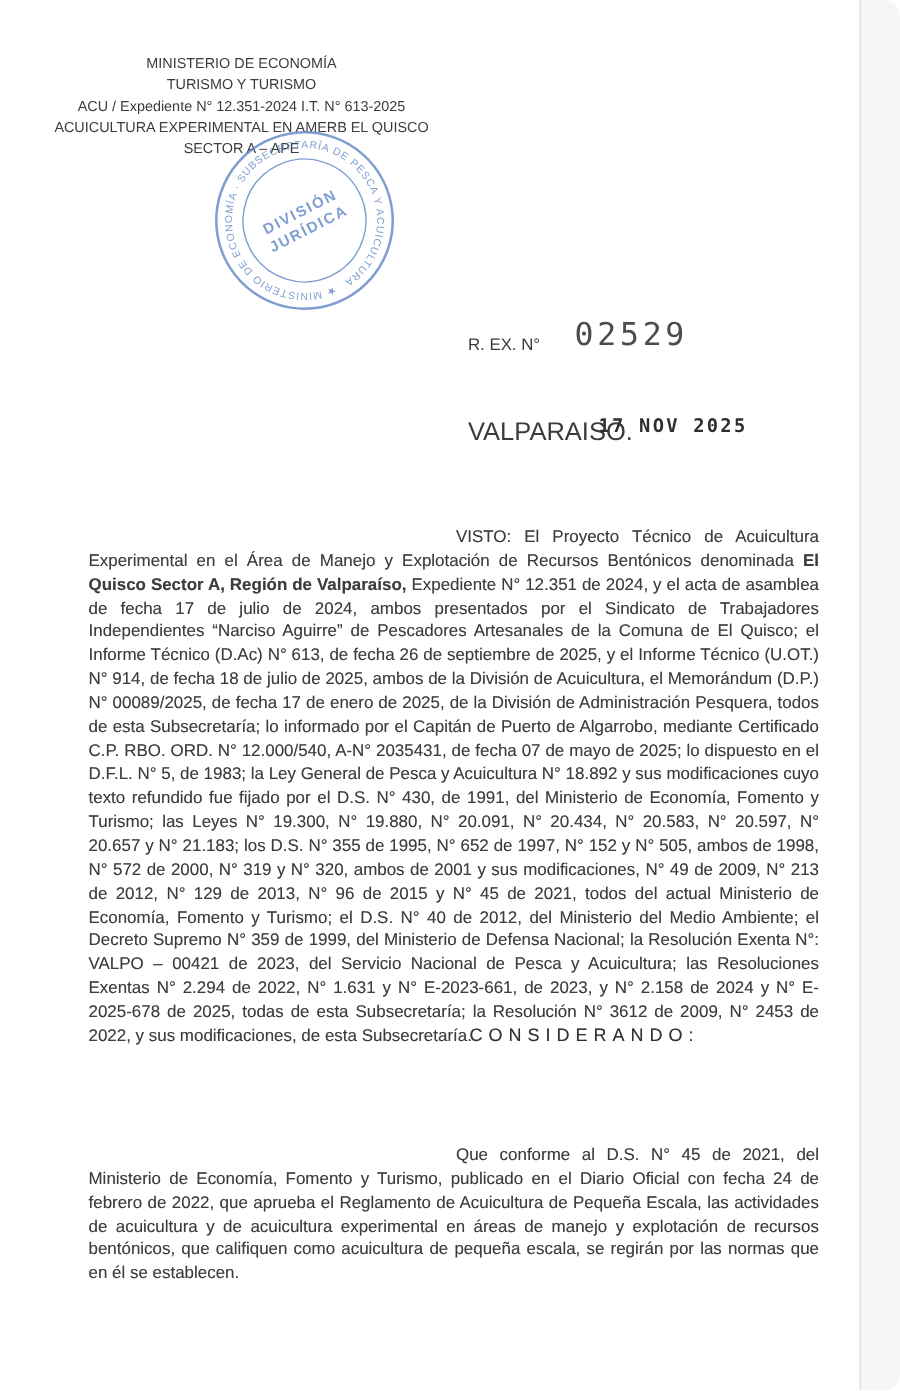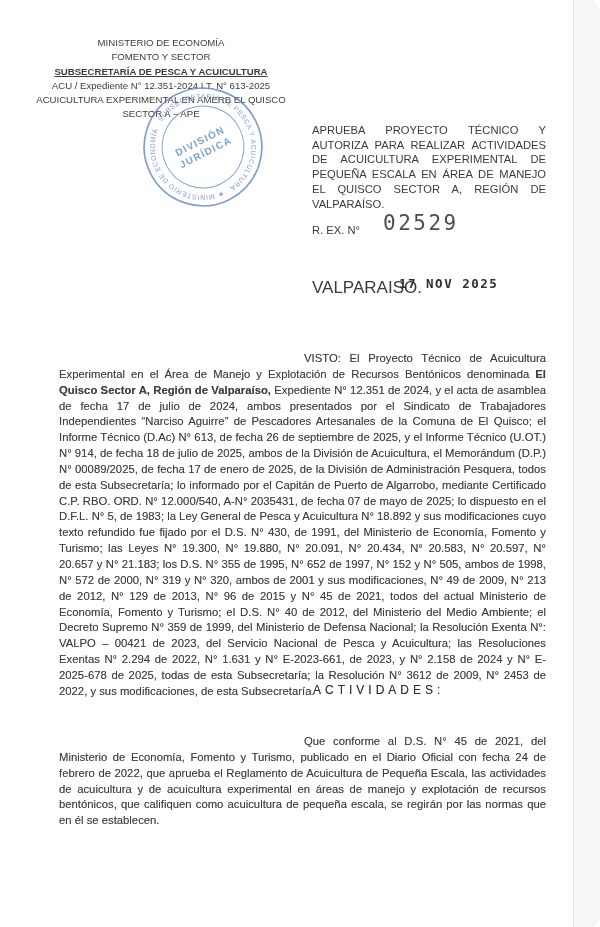--- a/index.html
+++ b/index.html
@@ -29,69 +29,67 @@
   
   .date-city{position:absolute;left:312px;top:278px;font-size:17px;color:#3b3b3b;}
   .date-stamp{position:absolute;left:399px;top:276px;
     font-family:"DejaVu Sans Mono","Liberation Mono",monospace;
     font-size:12.5px;font-weight:bold;letter-spacing:1.5px;color:#2f2f2f;}
   
   .body-para{position:absolute;left:59px;width:487px;font-size:11.3px;
     line-height:15.85px;text-align:justify;color:#3d3d3d;
     text-shadow:0 0 .3px rgba(60,60,60,.45);margin-top:32px;}
   .visto-para{top:319px;text-indent:245px;}
-  .cons-para{top:702px;text-indent:245px;}
+  .cons-para{top:731px;text-indent:245px;}
   .bold{font-weight:bold;}
   
   .cons-heading{position:absolute;left:313px;top:683px;font-size:12px;
     letter-spacing:4px;color:#323232;text-shadow:0 0 .3px rgba(60,60,60,.5);}
   
   .footer{position:absolute;left:59px;top:871px;width:487px;text-align:right;
     font-size:11.5px;color:#3b3b3b;}
   .footer .num{font-weight:bold;}
 </style>
 </head>
 <body>
 
 <div class="page">
 
   <div class="right-strip"></div>
 
   <div class="header-block">
     <div>MINISTERIO DE ECONOMÍA</div>
-    <div>FOMENTO Y SECTOR</div>
-    <div class="l3">SUBSECRETARÍA DE PESCA Y ACUICULTURA</div>
+    <div>TURISMO Y TURISMO</div>
     <div>ACU / Expediente N° 12.351-2024 I.T. N° 613-2025</div>
     <div>ACUICULTURA EXPERIMENTAL EN AMERB EL QUISCO SECTOR A – APE</div>
   </div>
 
   <div class="stamp">
     <svg viewBox="0 0 120 120" width="126" height="126">
       <defs>
         <path id="ring" d="M 60,106 A 46,46 0 0 1 60,14 A 46,46 0 0 1 60,106" fill="none"></path>
       </defs>
       <circle cx="60" cy="60" r="56" stroke-width="1.6"></circle>
       <circle cx="60" cy="60" r="39" stroke-width="0.9"></circle>
       <text font-size="6.6" letter-spacing="0.6">
         <textPath href="#ring" startOffset="2">★ MINISTERIO DE ECONOMÍA · SUBSECRETARÍA DE PESCA Y ACUICULTURA</textPath>
       </text>
       <text x="60" y="57" text-anchor="middle" font-size="9.5" font-weight="bold" letter-spacing="1.2">DIVISIÓN</text>
       <text x="60" y="69" text-anchor="middle" font-size="9.5" font-weight="bold" letter-spacing="1.2">JURÍDICA</text>
     </svg>
   </div>
 
-  <div class="title-block">APRUEBA PROYECTO TÉCNICO Y AUTORIZA PARA REALIZAR ACTIVIDADES DE ACUICULTURA EXPERIMENTAL DE PEQUEÑA ESCALA EN ÁREA DE MANEJO EL QUISCO SECTOR A, REGIÓN DE VALPARAÍSO.</div>
 
   <div class="rex-label">R. EX. N°</div>
   <div class="rex-number">02529</div>
 
   <div class="date-city">VALPARAISO.</div>
   <div class="date-stamp">17 NOV 2025</div>
 
   <div class="body-para visto-para">
     <span>VISTO:</span><span> El Proyecto Técnico de Acuicultura Experimental en el Área de Manejo y Explotación de Recursos Bentónicos denominada </span><span class="bold">El Quisco Sector A, Región de Valparaíso,</span><span> Expediente N° 12.351 de 2024, y el acta de asamblea de fecha 17 de julio de 2024, ambos presentados por el Sindicato de Trabajadores Independientes “Narciso Aguirre” de Pescadores Artesanales de la Comuna de El Quisco; el Informe Técnico (D.Ac) N° 613, de fecha 26 de septiembre de 2025, y el Informe Técnico (U.OT.) N° 914, de fecha 18 de julio de 2025, ambos de la División de Acuicultura, el Memorándum (D.P.) N° 00089/2025, de fecha 17 de enero de 2025, de la División de Administración Pesquera, todos de esta Subsecretaría; lo informado por el Capitán de Puerto de Algarrobo, mediante Certificado C.P. RBO. ORD. N° 12.000/540, A-N° 2035431, de fecha 07 de mayo de 2025; lo dispuesto en el D.F.L. N° 5, de 1983;  la Ley General de Pesca y Acuicultura N° 18.892 y sus modificaciones cuyo texto refundido fue fijado por el D.S. N° 430, de 1991, del Ministerio de Economía, Fomento y Turismo; las Leyes N° 19.300, N° 19.880, N° 20.091, N° 20.434, N° 20.583, N° 20.597, N° 20.657 y N° 21.183; los D.S. N° 355 de 1995, N° 652 de 1997, N° 152 y N° 505, ambos de 1998, N° 572 de 2000, N° 319 y N° 320, ambos de 2001 y sus modificaciones, N° 49 de 2009, N° 213 de 2012, N° 129 de 2013, N° 96 de 2015 y N° 45 de 2021, todos del actual Ministerio de Economía, Fomento y Turismo; el D.S. N° 40 de 2012, del Ministerio del Medio Ambiente; el Decreto Supremo N° 359 de 1999, del Ministerio de Defensa Nacional; la Resolución Exenta N°: VALPO – 00421 de 2023, del Servicio Nacional de Pesca y Acuicultura; las Resoluciones Exentas N° 2.294 de 2022, N° 1.631 y N° E-2023-661, de 2023, y N° 2.158 de 2024 y N° E-2025-678 de 2025, todas de esta Subsecretaría; la Resolución N° 3612 de 2009, N° 2453 de 2022, y sus modificaciones, de esta Subsecretaría.</span>
   </div>
 
-  <div class="cons-heading">ACTIVIDADES:</div>
+  <div class="cons-heading">CONSIDERANDO:</div>
   <div class="body-para cons-para">Que conforme al D.S. N° 45 de 2021, del Ministerio de Economía, Fomento y Turismo, publicado en el Diario Oficial con fecha 24 de febrero de 2022, que aprueba el Reglamento de Acuicultura de Pequeña Escala, las actividades de acuicultura y de acuicultura experimental en áreas de manejo y explotación de recursos bentónicos, que califiquen como acuicultura de pequeña escala, se regirán por las normas que en él se establecen.</div>
 
 
 </div>
 
 </body></html>

